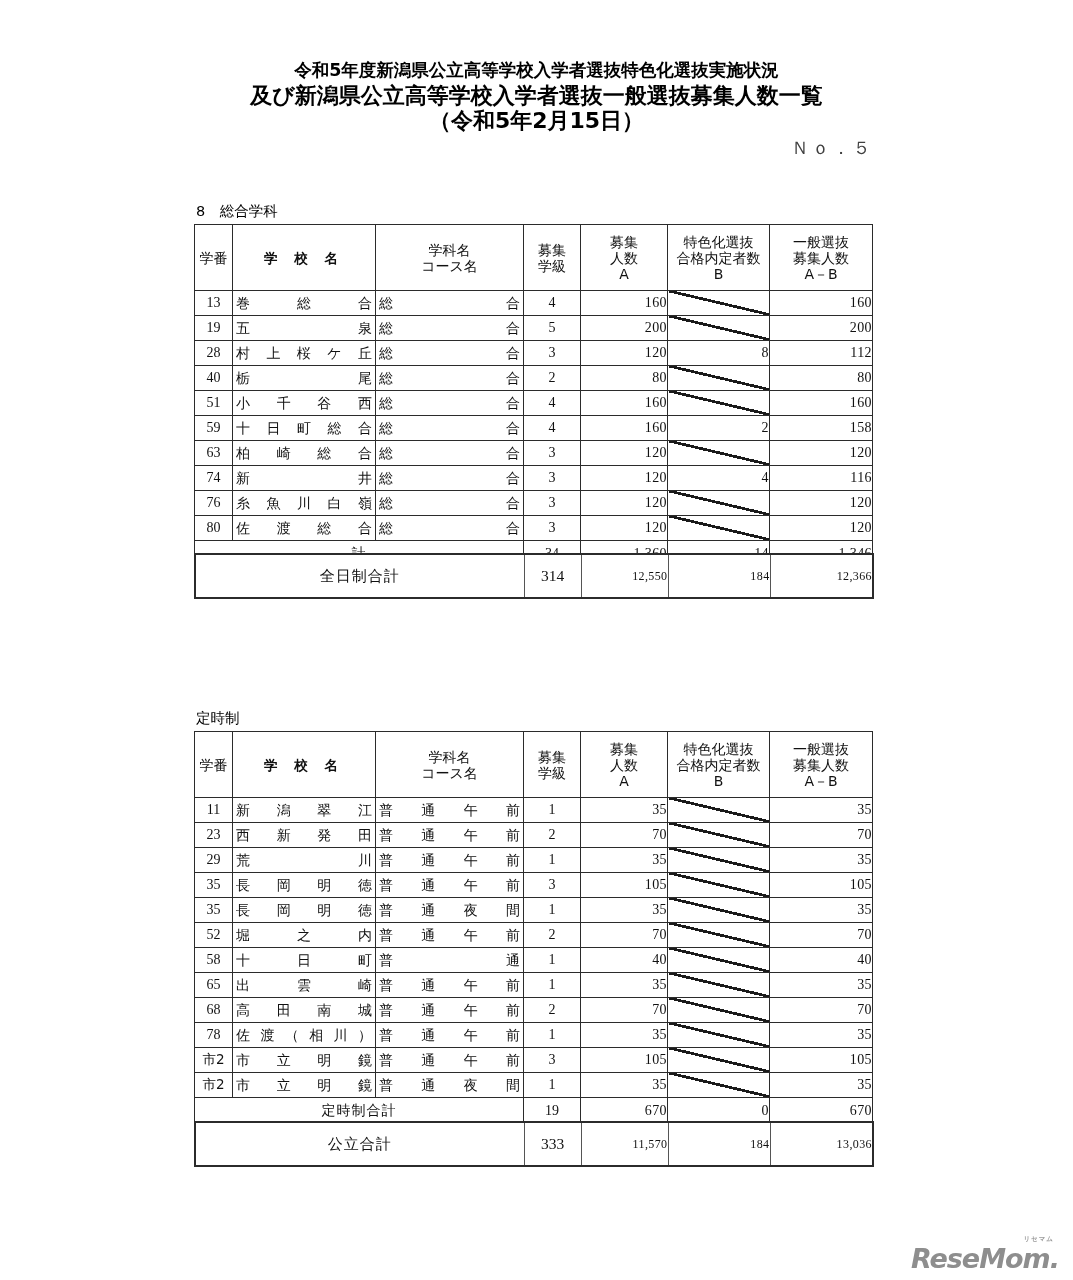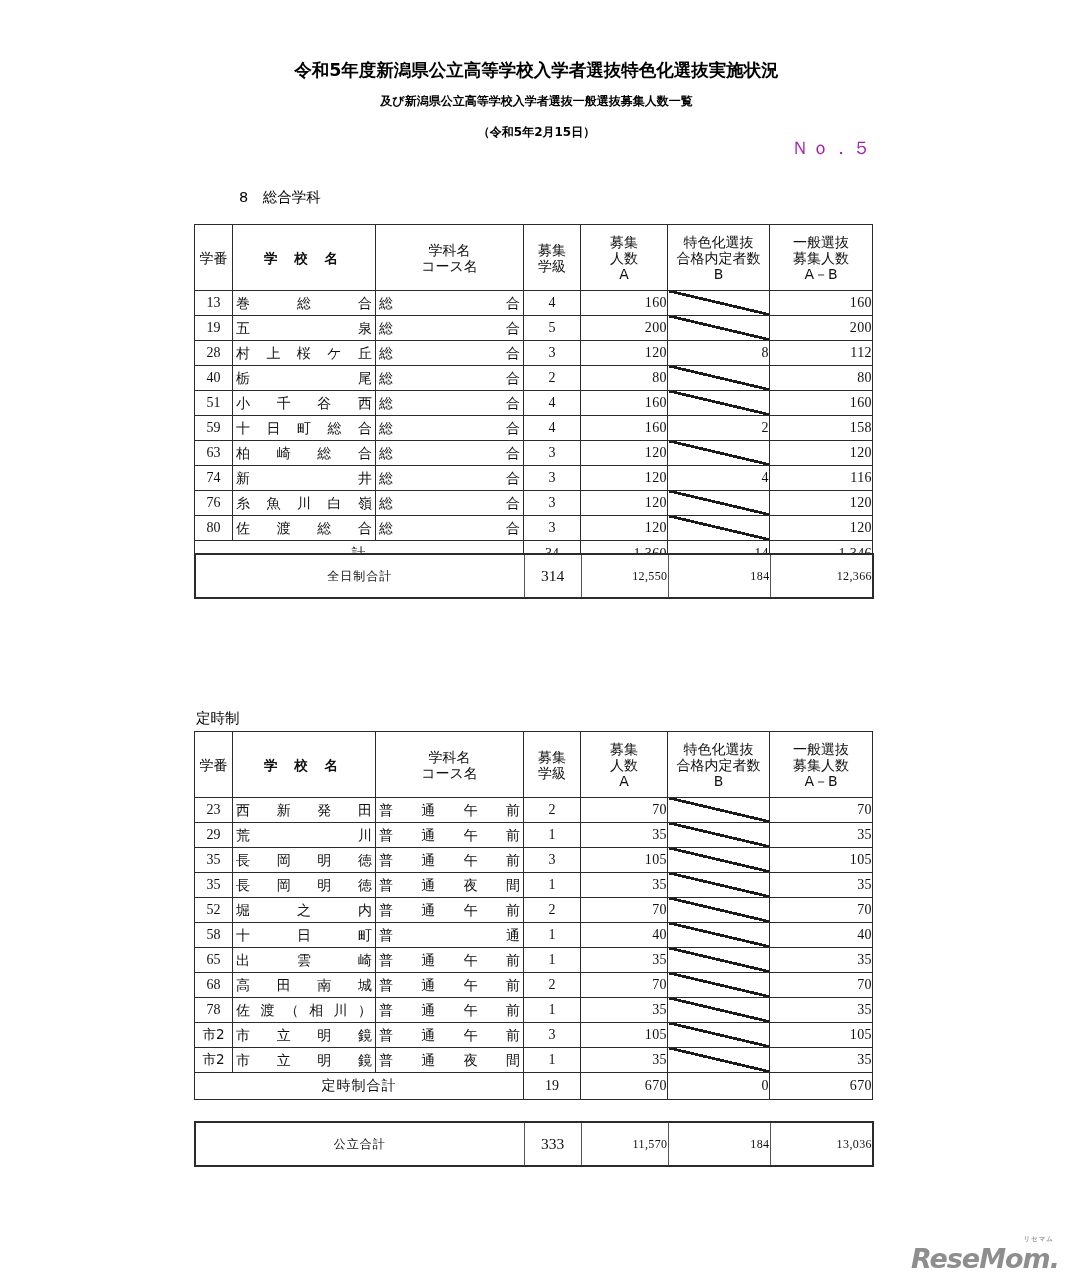--- a/index.html
+++ b/index.html
@@ -28,45 +28,44 @@
   .title-line {
     font-family: "DejaVu Sans", "Liberation Sans", sans-serif;
     font-size: 17.5px;
     font-weight: bold;
     line-height: 25px;
     letter-spacing: 0px;
     color: #000;
   }
   .title-line.sub {
     font-weight: bold;
-    font-size: 12px;
+    font-size: 22px;
     line-height: 25px;
-    margin-top: 6px;
   }
 
   .page-no {
     position: absolute;
     top: 136px;
     right: 200px;
     font-family: "Liberation Serif", serif;
     font-size: 18px;
     letter-spacing: 2.5px;
-    color: #a21caf;
+    color: #404040;
   }
 
   
   .section-caption {
     position: absolute;
     left: 196px;
     font-family: "DejaVu Sans", "Liberation Sans", sans-serif;
     font-size: 14.5px;
     color: #000;
     white-space: pre;
   }
-  #cap-sogo  { top: 188px; margin-left: 43px; }
+  #cap-sogo  { top: 202px; }
   #cap-teiji { top: 709px; }
 
   
   .tbl {
     position: absolute;
     left: 194px;
     border-collapse: collapse;
     table-layout: fixed;
     width: 678px;
     background: #fff;
@@ -175,21 +174,21 @@
   .total-label {
     text-align: center;
     font-family: "DejaVu Sans", "Liberation Sans", sans-serif;
     font-size: 14.5px;
     letter-spacing: 1px;
   }
   tr.total td { height: 27px; }
 
   
   .grand td { height: 44px; }
-  .grand .total-label { font-size: 12px; }
+  .grand .total-label { font-size: 15px; }
   .grand .num { font-size: 12px; margin-top: 40px; }
   .grand .num-c { font-size: 15.5px; }
 
   
   .watermark {
     position: absolute;
     right: 14px;
     bottom: 8px;
     user-select: none;
   }
@@ -547,20 +546,43 @@
       </th>
       <th class="hd">
         <span class="l">一般選抜</span>
         <span class="l">募集人数</span>
         <span class="l">A－B</span>
       </th>
     </tr>
   </thead>
   <tbody>
       <tr class="data">
+        <td class="gakuban">11</td>
+        <td>
+          <div class="spread">
+            <span>新</span>
+            <span>潟</span>
+            <span>翠</span>
+            <span>江</span>
+          </div>
+        </td>
+        <td>
+          <div class="spread">
+            <span>普</span>
+            <span>通</span>
+            <span>午</span>
+            <span>前</span>
+          </div>
+        </td>
+        <td class="num-c">1</td>
+        <td class="num">35</td>
+        <td class="slash"></td>
+        <td class="num">35</td>
+      </tr>
+      <tr class="data">
         <td class="gakuban">23</td>
         <td>
           <div class="spread">
             <span>西</span>
             <span>新</span>
             <span>発</span>
             <span>田</span>
           </div>
         </td>
         <td>

